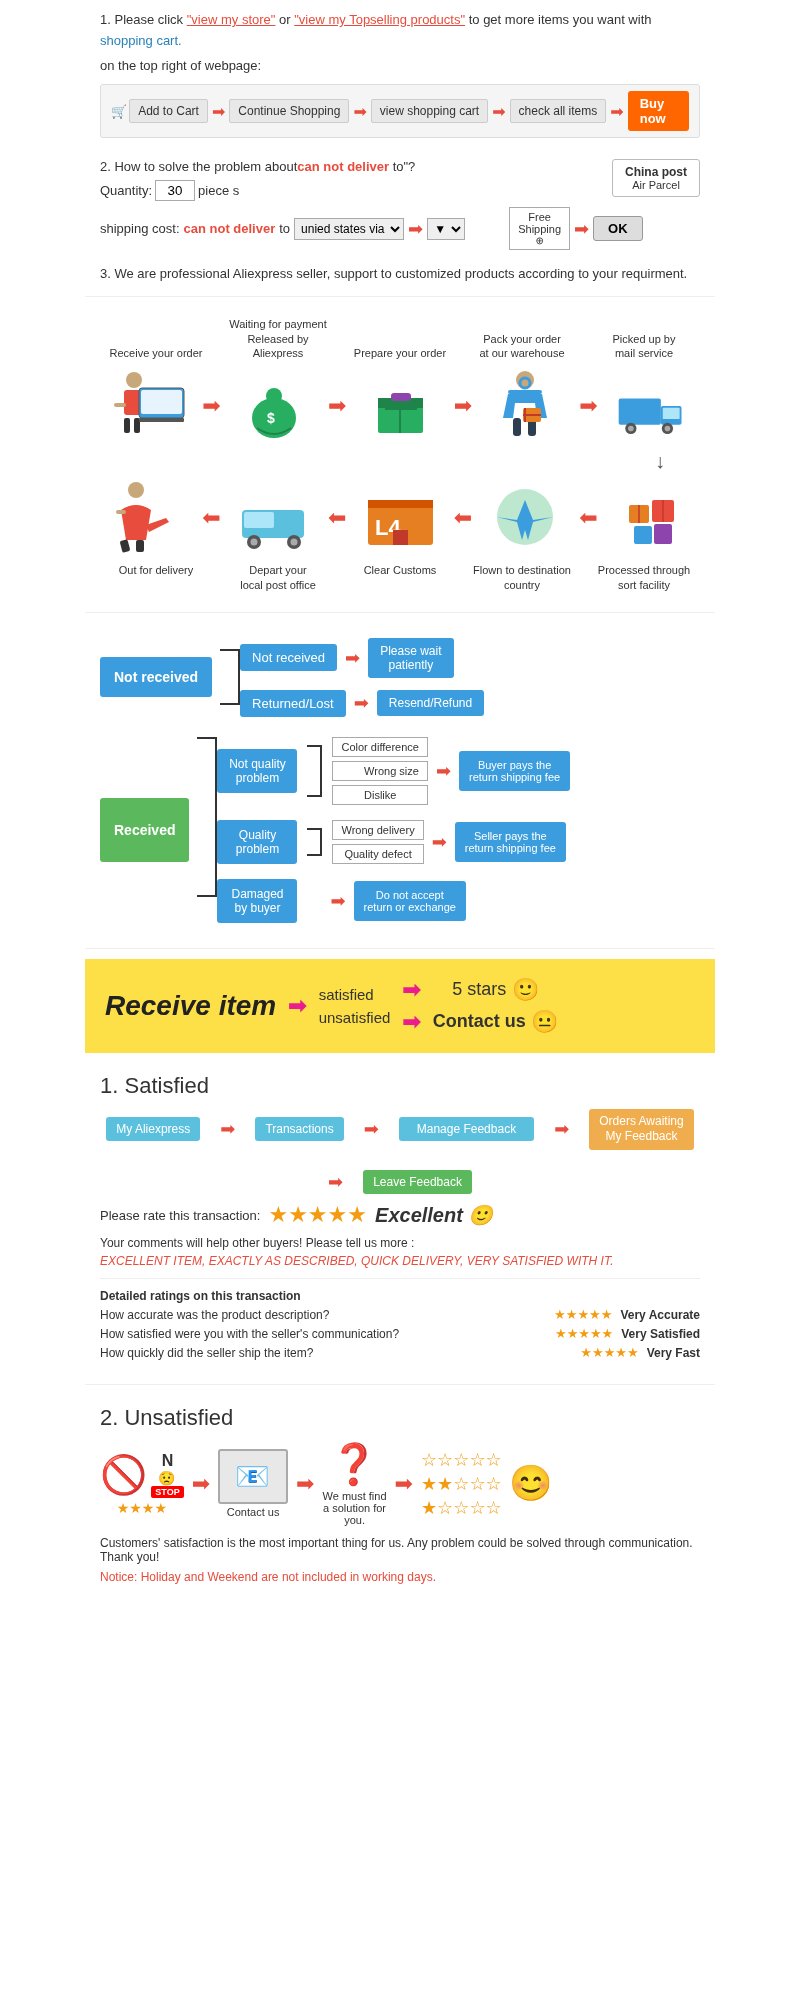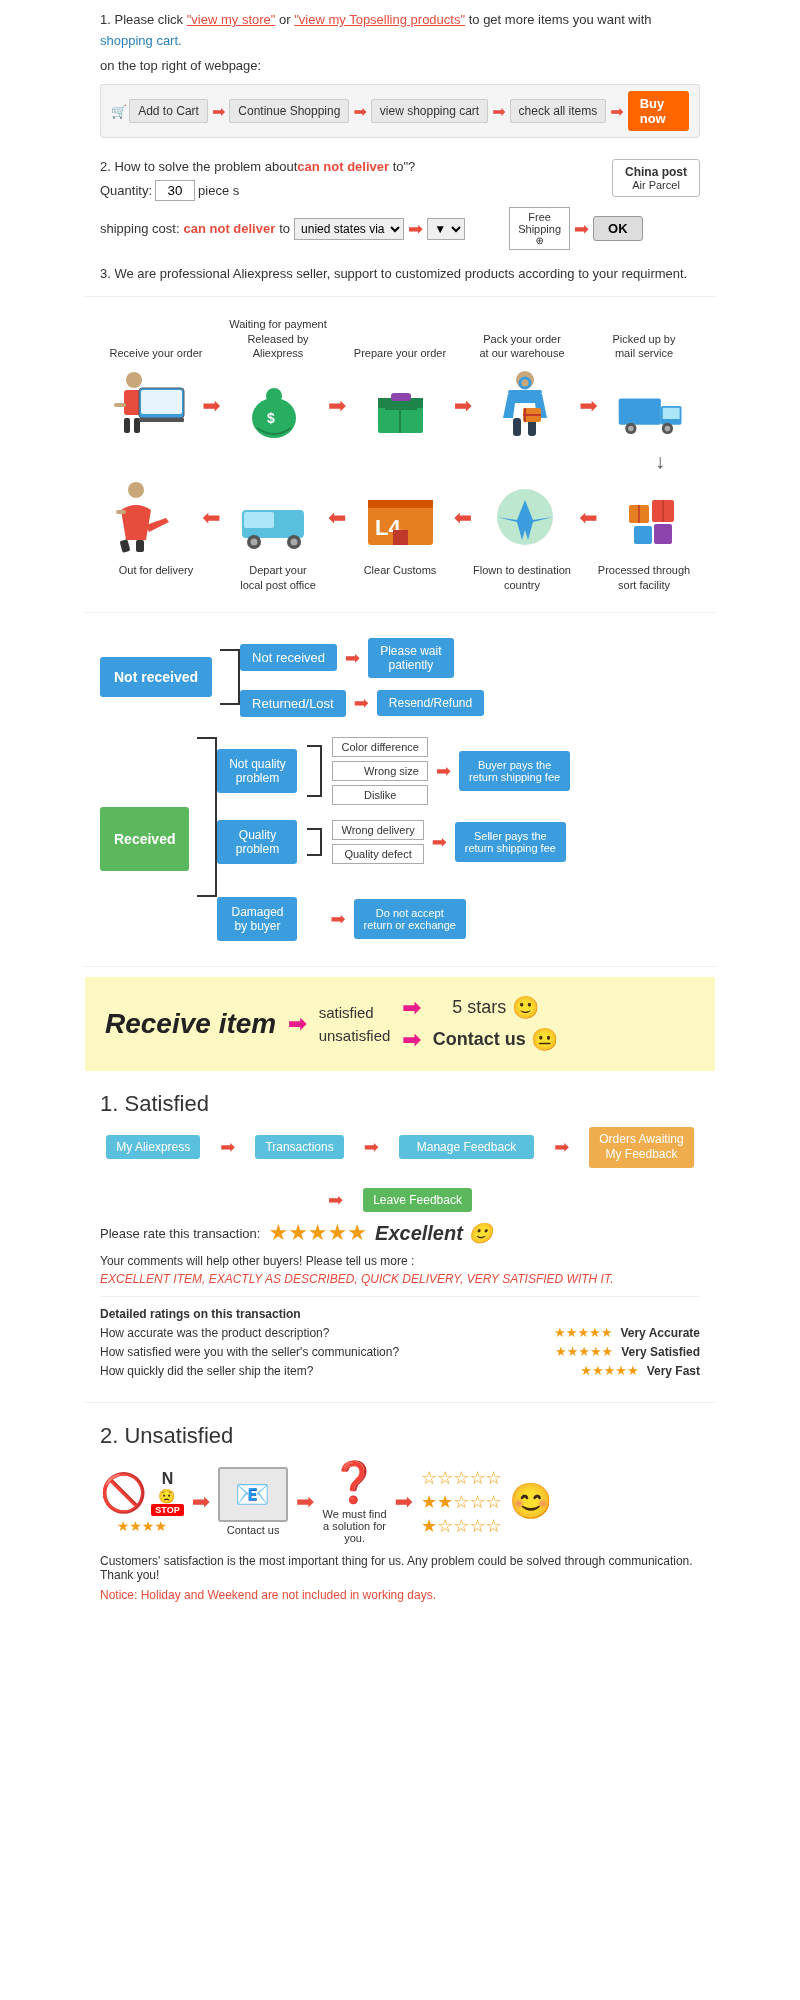--- a/index.html
+++ b/index.html
@@ -332,33 +332,33 @@
 
         <div style="display:flex; flex-direction:column; gap:4px;">
           <div style="border:1px solid #aaa; padding:3px 8px; font-size:11px; background:white; min-width:75px; text-align:center;">Wrong delivery</div>
           <div style="border:1px solid #aaa; padding:3px 8px; font-size:11px; background:white; min-width:75px; text-align:center;">Quality defect</div>
         </div>
 
         <span style="font-size:18px; color:#e74c3c;">➡</span>
         <div style="background:#3b9ddd; color:white; padding:8px 10px; border-radius:3px; font-size:11px; text-align:center; min-width:100px;">Seller pays the<br>return shipping fee</div>
       </div>
 
-      <div style="display:flex; align-items:center; gap:8px; margin-top:23px;">
+      <div style="display:flex; align-items:center; gap:8px; margin-top:5px;">
         <div style="background:#3b9ddd; color:white; padding:8px 10px; border-radius:3px; font-size:12px; text-align:center; min-width:80px;">Damaged<br>by buyer</div>
         <span style="font-size:18px; color:#e74c3c; margin-left:25px;">➡</span>
         <div style="background:#3b9ddd; color:white; padding:8px 10px; border-radius:3px; font-size:11px; text-align:center; min-width:100px;">Do not accept<br>return or exchange</div>
       </div>
 
     </div>
   </div>
 </div>
 
 <div class="divider"></div>
 
-<div style="background:#fef9c3; padding:18px 20px; margin:10px 0; display:flex; align-items:center; gap:12px; flex-wrap:wrap;">
+<div style="background:#fde047; padding:18px 20px; margin:10px 0; display:flex; align-items:center; gap:12px; flex-wrap:wrap;">
   <span style="font-size:28px; font-weight:bold; font-style:italic; color:#222;">Receive item</span>
   <span style="font-size:22px; color:#e91e8c; font-weight:bold;">➡</span>
 
   <div style="display:flex; flex-direction:column; gap:6px;">
     <span style="font-size:15px; color:#333;">satisfied</span>
     <span style="font-size:15px; color:#333;">unsatisfied</span>
   </div>
 
   <div style="display:flex; flex-direction:column; gap:6px;">
     <span style="font-size:22px; color:#e91e8c; font-weight:bold;">➡</span>

